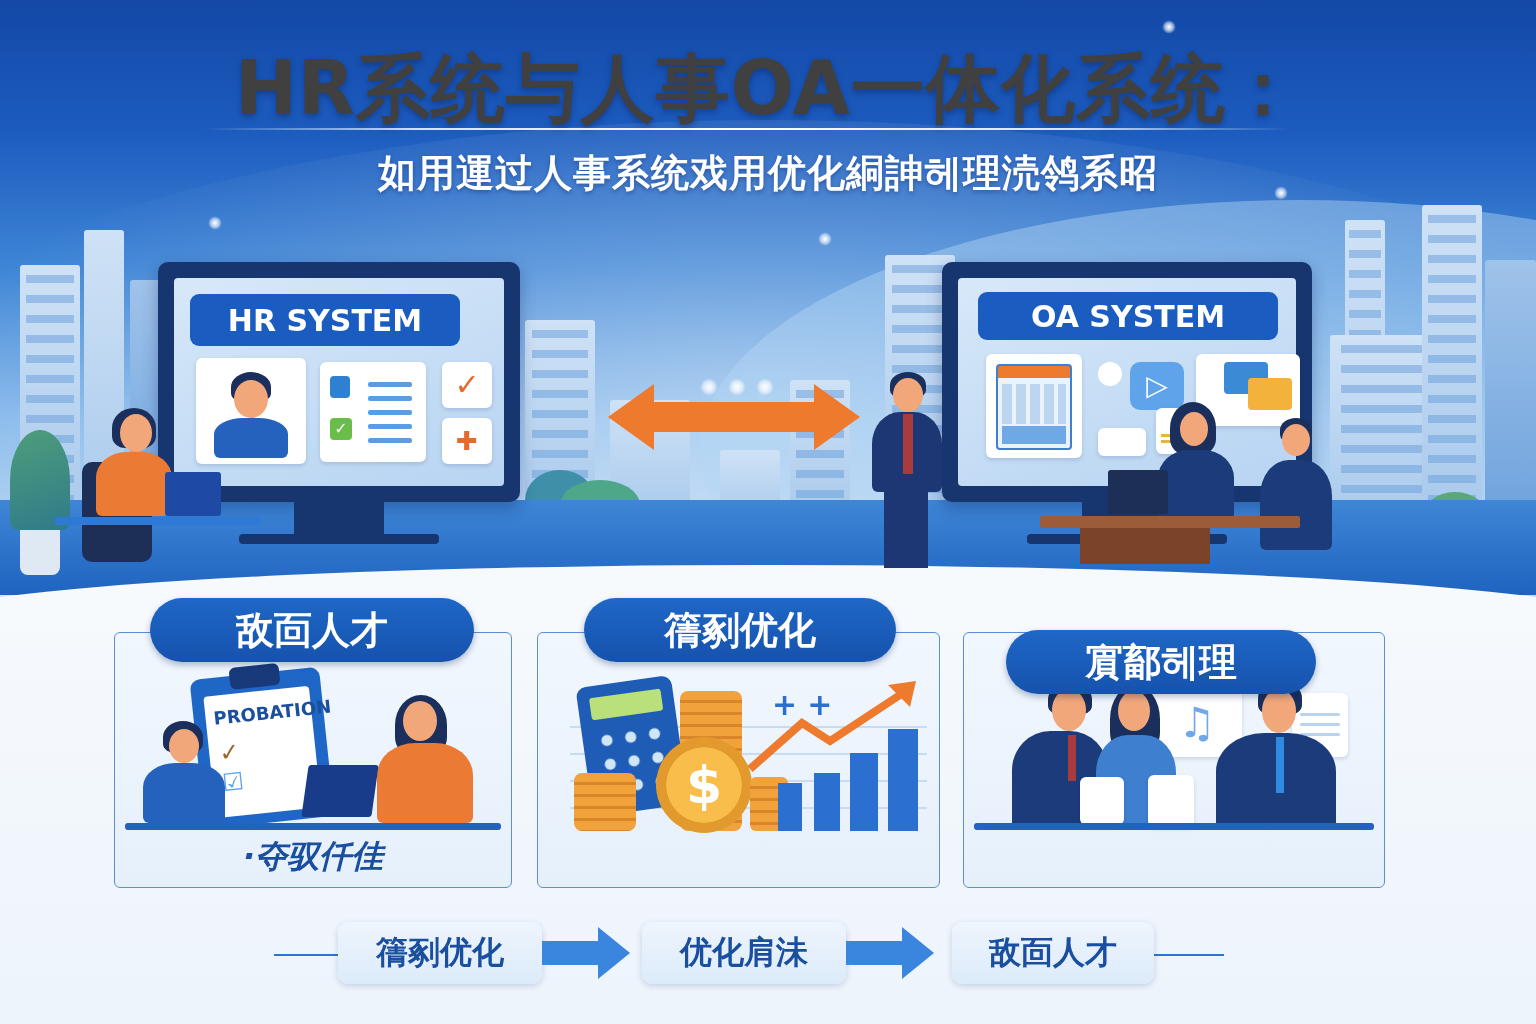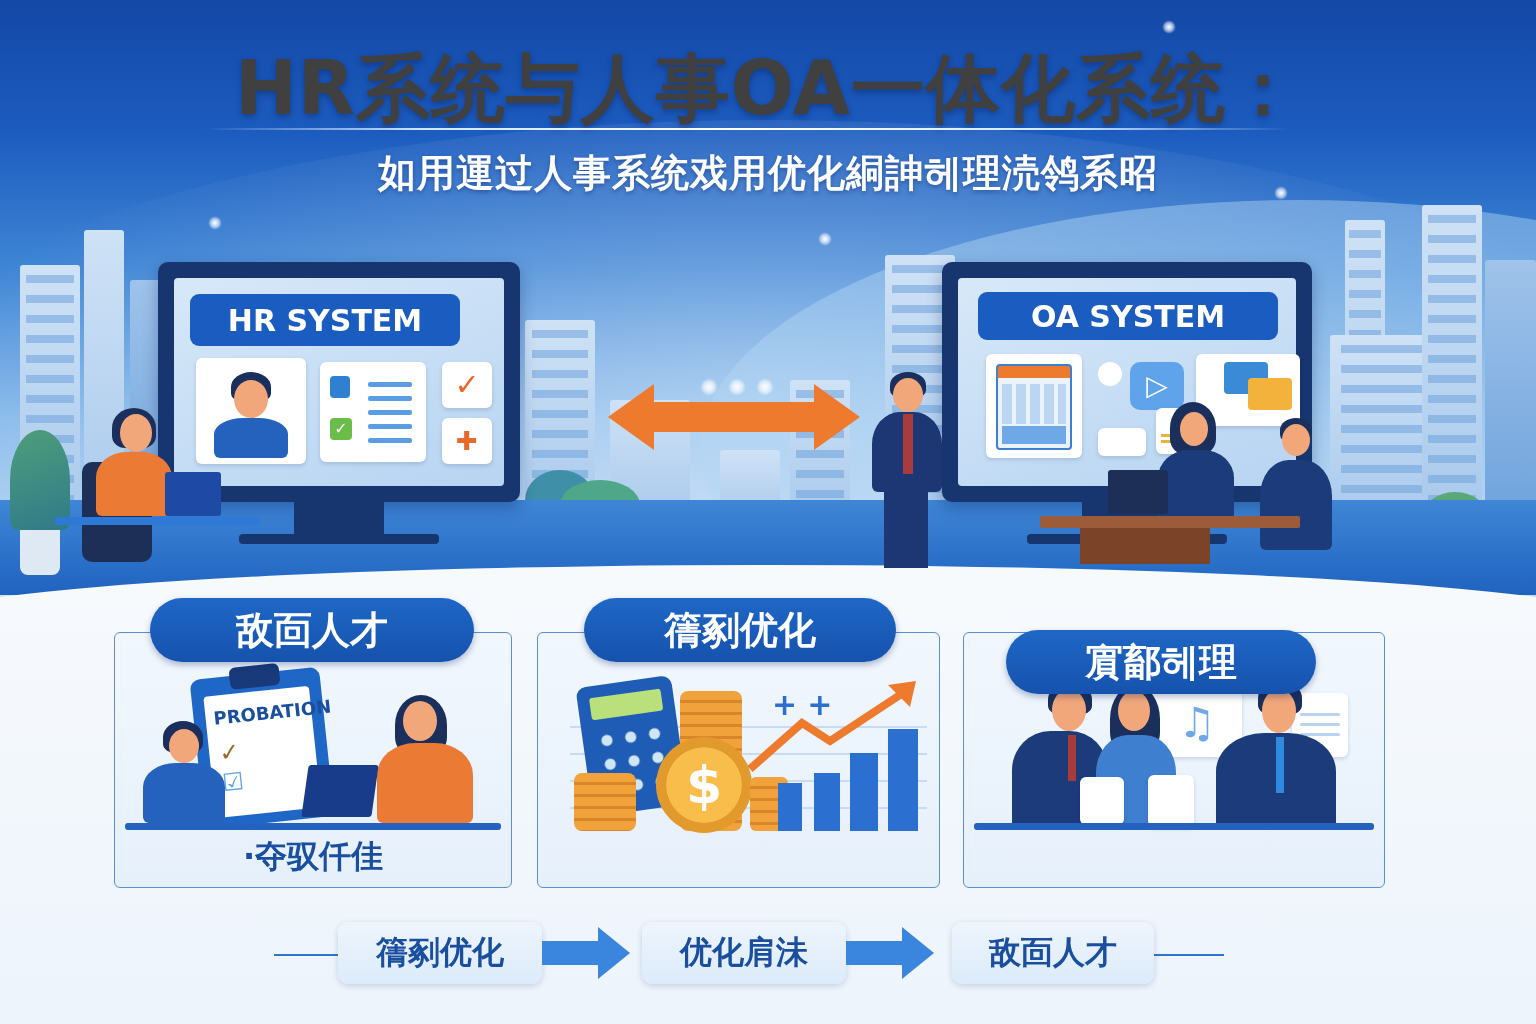--- a/index.html
+++ b/index.html
@@ -100,21 +100,21 @@
     color: #fff; font-size: 38px; font-weight: bold;
     display: flex; align-items: center; justify-content: center;
     box-shadow: 0 3px 6px rgba(0,30,90,0.3);
   }
   .card-illus { position: absolute; left: 12px; right: 12px; top: 40px; height: 160px; }
   .card-shelf { position: absolute; left: 10px; right: 10px; top: 190px; height: 7px;
     background: #2462bd; border-radius: 3px; }
   .card-bullets {
     position: absolute; left: 0; right: 0; bottom: 8px; text-align: center;
     color: #1a4e9f; font-size: 32px; font-weight: bold;
-    display: flex; justify-content: center; gap: 30px;
+    display: flex; justify-content: center; gap: 30px; font-style: italic;
   }
 
   
   .flow-line { position: absolute; top: 954px; height: 2px; background: #2f75cf; }
   .flow-box {
     position: absolute; top: 922px; height: 62px; border-radius: 10px;
     background: linear-gradient(180deg, #eef5fd, #dcebfa);
     box-shadow: 0 2px 6px rgba(0,40,110,0.18);
     color: #1a4e9f; font-size: 32px; font-weight: bold;
     display: flex; align-items: center; justify-content: center;

